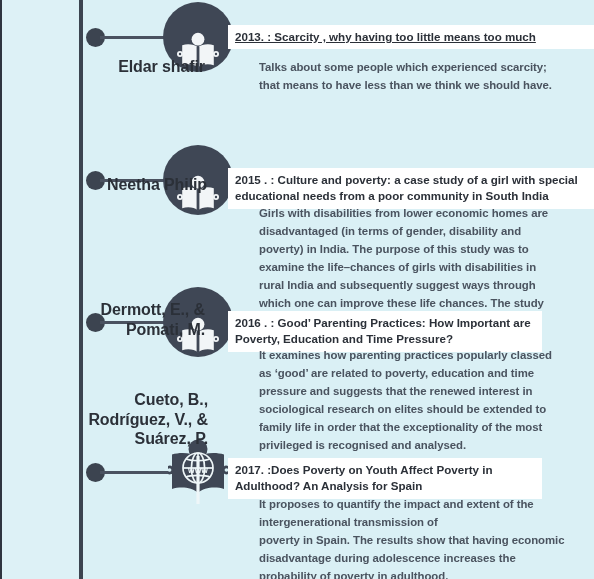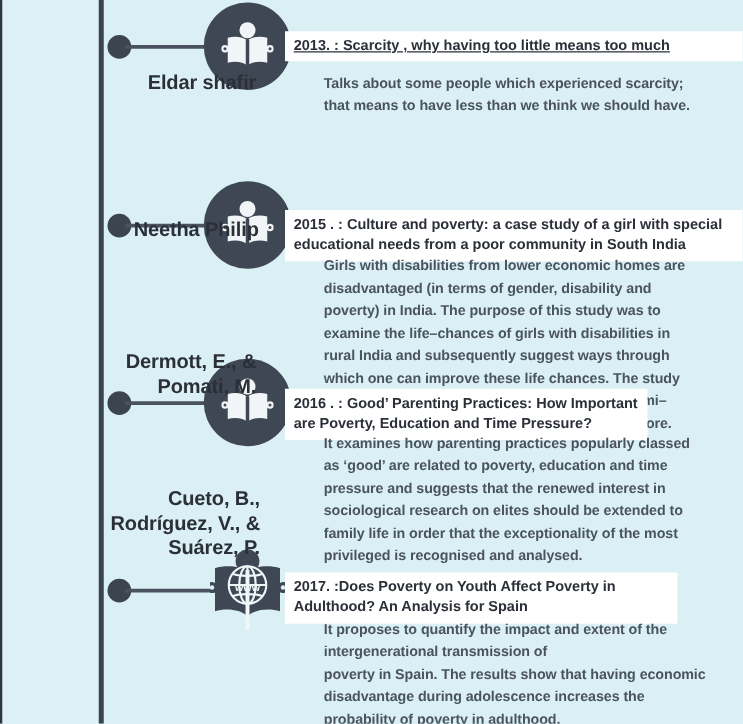--- a/index.html
+++ b/index.html
@@ -66,21 +66,21 @@
     background: #3c4450;
   }
 
   .icon-badge {
     position: absolute;
     width: 70px;
     height: 70px;
     border-radius: 50%;
     background: #3f4755;
     display: flex;
-    align-items: center;
+    align-items: flex-end;
     justify-content: center;
   }
 
   .icon-badge.no-disc {
     background: transparent;
     border-radius: 0;
   }
 
   .icon-badge svg {
     display: block;
@@ -188,23 +188,23 @@
         <path d="M21 15.5 C24.5 12.2 31.4 11.6 36.8 13.2 L36.8 33.2 C31.4 31.6 24.5 32.2 21 35.5 Z" fill="#f2f5f7"></path>
         <rect x="19.6" y="15.0" width="2.8" height="20.8" fill="#3f4755"></rect>
         <circle cx="3.0" cy="22.0" r="3.0" fill="#f2f5f7"></circle>
         <circle cx="3.0" cy="22.0" r="1.2" fill="#3f4755"></circle>
         <circle cx="39.0" cy="22.0" r="3.0" fill="#f2f5f7"></circle>
         <circle cx="39.0" cy="22.0" r="1.2" fill="#3f4755"></circle>
       </svg>
     </span>
   </div>
 
-  <div class="author-name" style="left:60px; top:280px; width:145px;">Dermott, E., &amp; Pomati, M.</div>
-
-  <div class="entry-title" style="left:228px; top:311px; width:290px;">2016 . : Good’ Parenting Practices: How Important are Poverty, Education and Time Pressure?</div>
+  <div class="author-name" style="left:60px; top:300px; width:145px;">Dermott, E., &amp; Pomati, M.</div>
+
+  <div class="entry-title" style="left:228px; top:311px; width:314px;">2016 . : Good’ Parenting Practices: How Important are Poverty, Education and Time Pressure?</div>
 
   <div class="entry-body" style="left:235px; top:346px; width:300px;">It examines how parenting practices popularly classed as ‘good’ are related to poverty, education and time pressure and suggests that the renewed interest in sociological research on elites should be extended to family life in order that the exceptionality of the most privileged is recognised and analysed.</div>
 </div>
 
 <div class="timeline-entry" style="top:0;">
   <div class="connector-dot" style="left:86px; top:463px;"></div>
   <div class="connector-line" style="left:100px; top:471px; width:82px;"></div>
 
   <div class="icon-badge no-disc" style="left:163px; top:437px;">
     <span>

